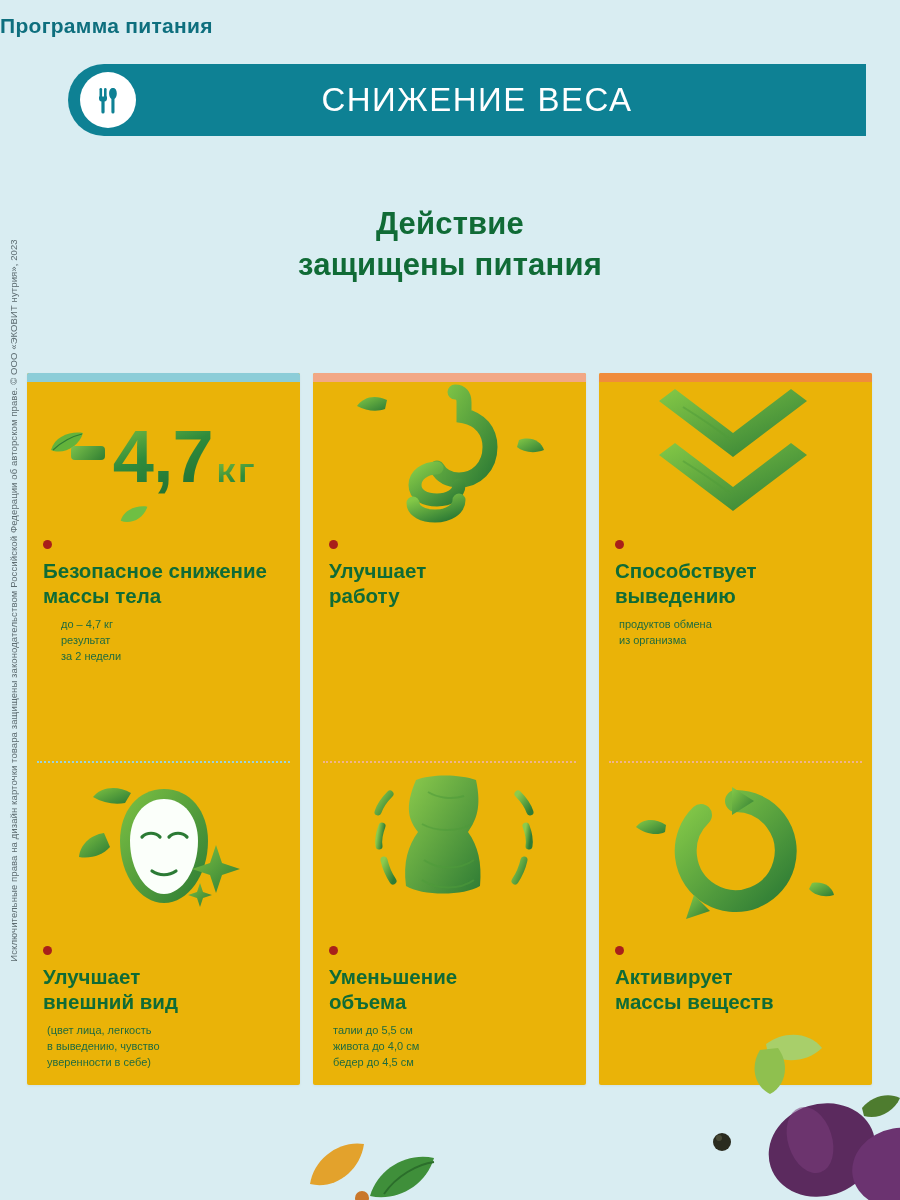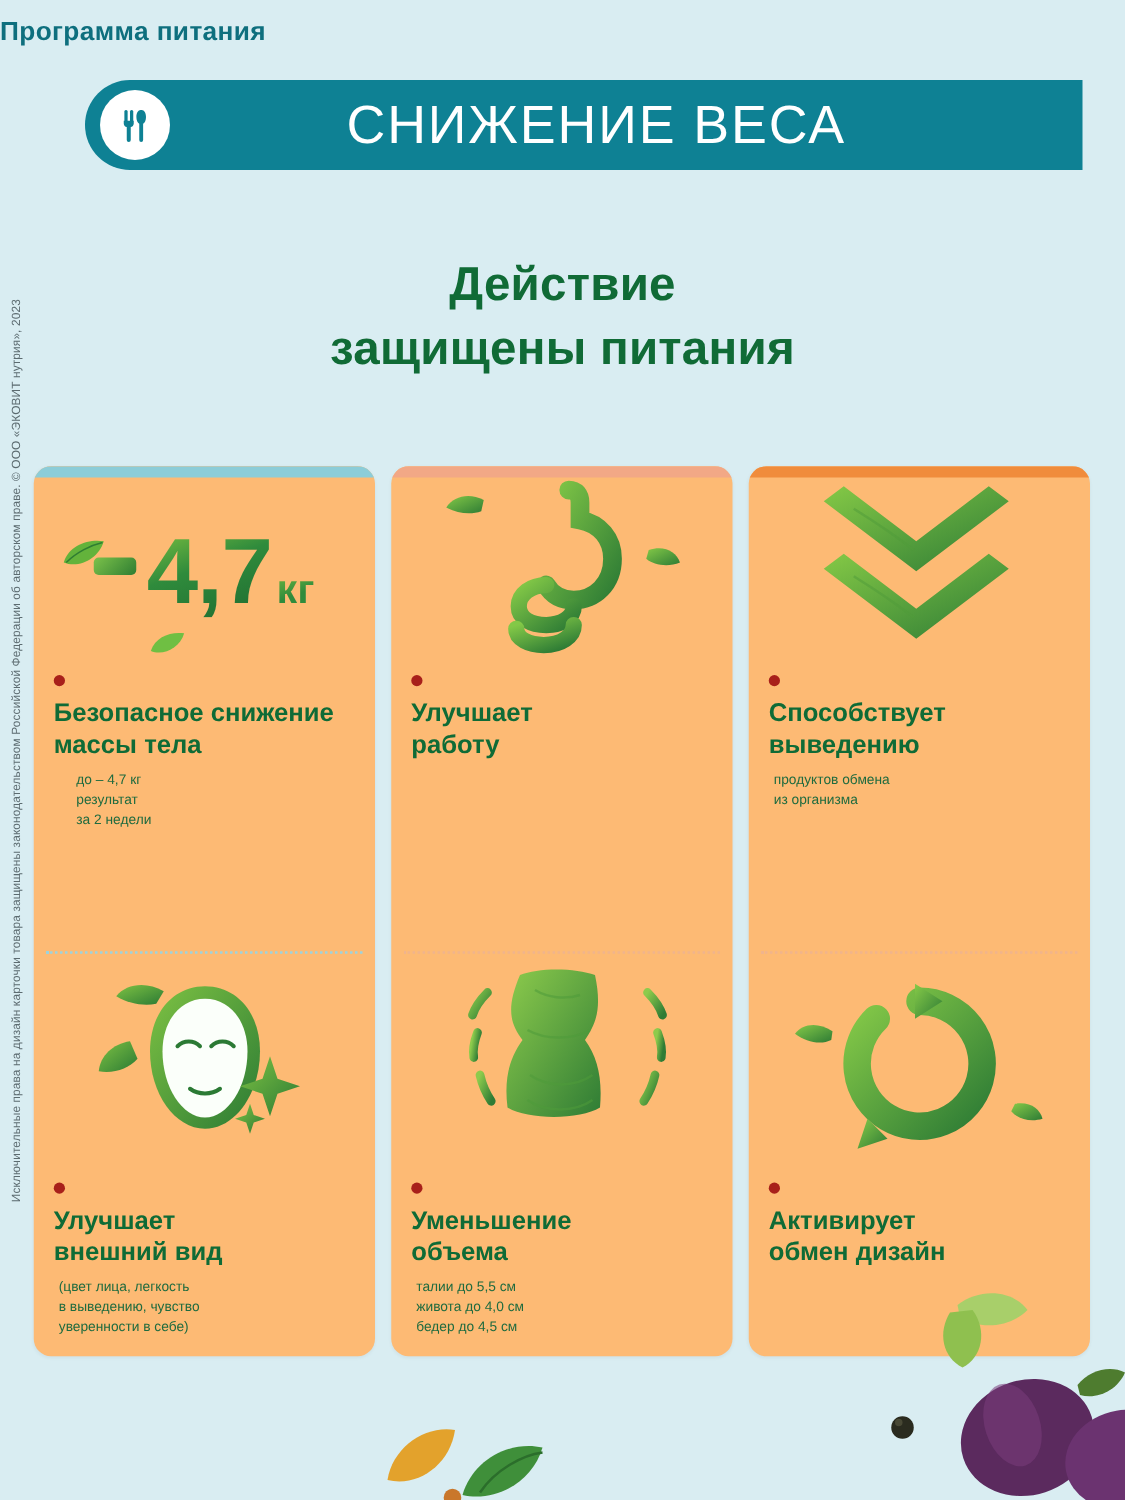--- a/index.html
+++ b/index.html
@@ -73,52 +73,52 @@
     background: #ffffff;
     display: flex;
     align-items: center;
     justify-content: center;
     flex: 0 0 auto;
   }
   .banner-title {
     flex: 1;
     text-align: center;
     color: #ffffff;
-    font-size: 43px;
+    font-size: 33px;
     letter-spacing: 1.5px;
     padding-right: 48px;
   }
 
   
   .main-heading {
     position: absolute;
     top: 203px;
     left: 0;
     width: 900px;
     text-align: center;
     color: #106b36;
-    font-size: 38px;
+    font-size: 31px;
     font-weight: bold;
     line-height: 1.33;
     letter-spacing: 0.2px;
   }
 
   
   .grid {
     position: absolute;
     top: 373px;
     left: 27px;
     width: 846px;
     display: flex;
     gap: 13px;
   }
   .col {
     width: 273px;
-    background: #fdba74;
-    border-radius: 14px;
+    background: #eab308;
+    border-radius: 2px;
     overflow: hidden;
     box-shadow: 0 1px 3px rgba(0,0,0,0.05);
     position: relative;
   }
   .col-topbar {
     height: 9px;
     width: 100%;
   }
   .cell {
     position: relative;
@@ -198,20 +198,21 @@
     line-height: 1;
   }
   .kg {
     font-size: 33px;
     font-weight: bold;
     background: linear-gradient(160deg,#86c540 0%,#2f8b3c 60%);
     -webkit-background-clip: text;
     background-clip: text;
     color: transparent;
     margin-left: 4px;
+    font-family: Liberation Mono, monospace;
   }
   .leaf-deco {
     position: absolute;
     pointer-events: none;
   }
 
   
   .produce {
     position: absolute;
     right: 0;
@@ -432,21 +433,21 @@
             <path d="M100 30a50 50 0 1 1-35 14" stroke="url(#g5)" stroke-width="22" fill="none" stroke-linecap="round"></path>
             <path d="M96 16l22 14-22 14z" fill="url(#g5)"></path>
             <path d="M58 124l-8 24 24-8z" fill="url(#g5)"></path>
             <path d="M176 112c12-2 20 4 22 12-10 3-20 0-25-6z" fill="url(#g5)"></path>
           </svg>
         </div>
         <div class="cell-body">
           <div class="bullet-row">
             <span class="bullet"></span>
             <span class="bold-text" style="white-space:pre-line">Активирует
-обмен дизайн</span>
+массы веществ</span>
           </div>
           <div class="sub-text" style="white-space:pre-line; padding-left:4px"></div>
         </div>
       </div>
     </div>
 
   </div>
 
   <svg class="produce" viewBox="0 0 330 200" aria-hidden="true">
     <path d="M196 44c18-14 44-12 56 4-14 14-38 16-54 6z" fill="#a8cf6a"></path>

